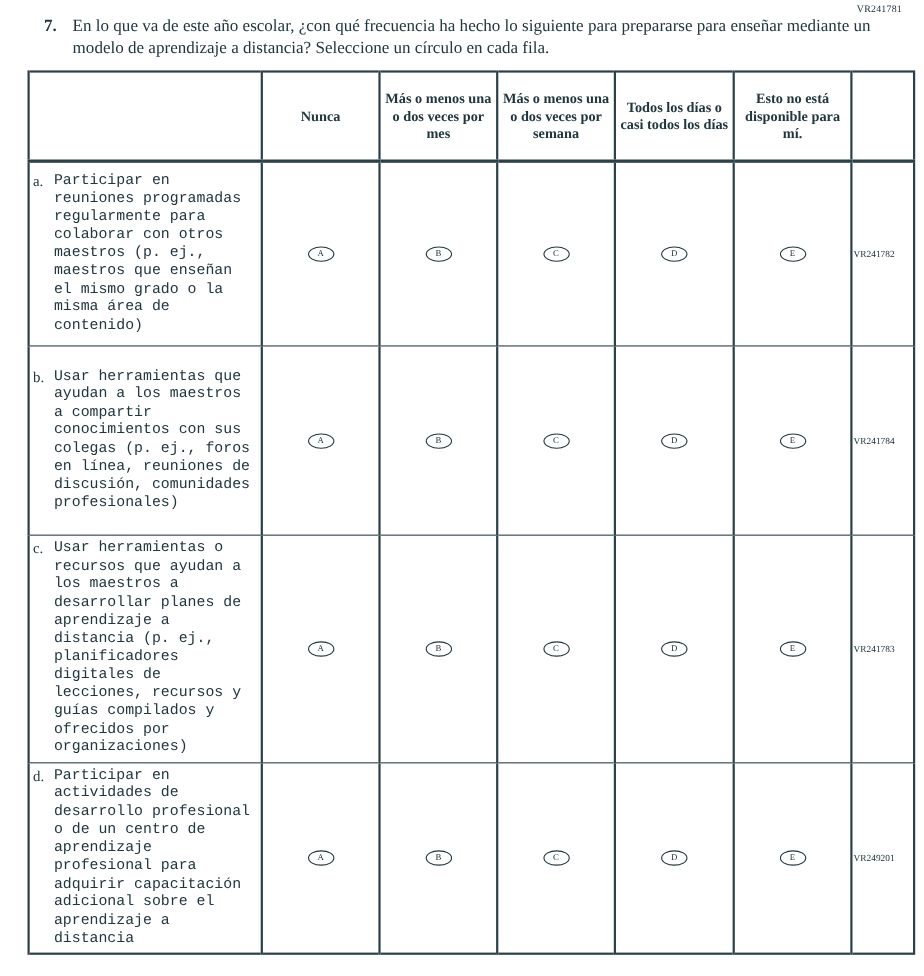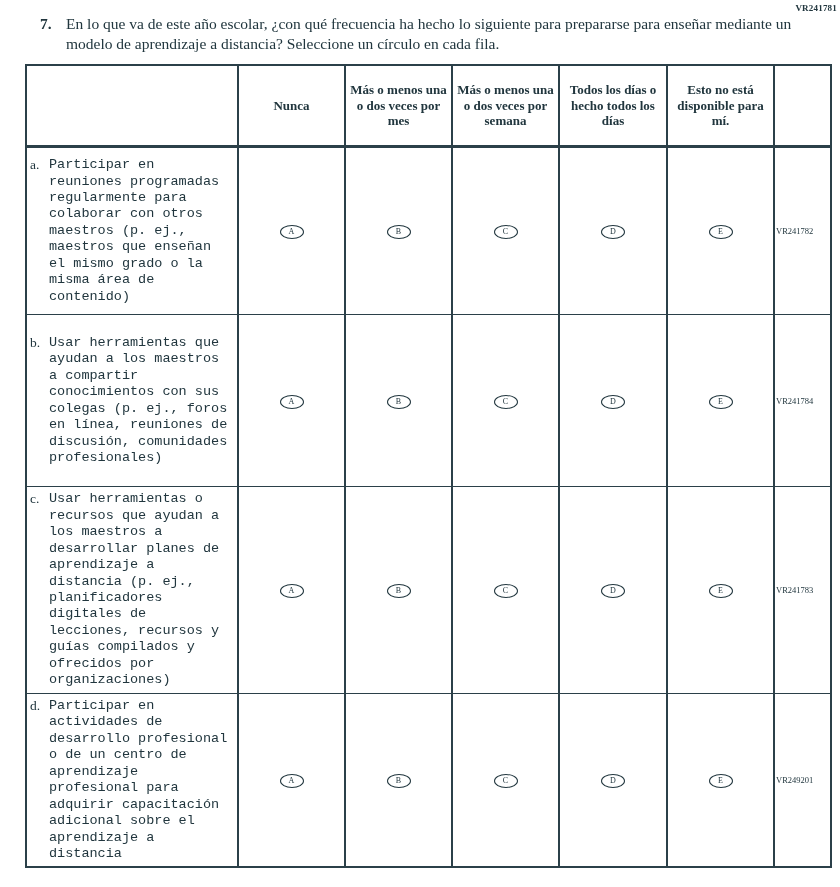--- a/index.html
+++ b/index.html
@@ -6,21 +6,21 @@
     --ink:#21363e;
     --line:#2b4049;
   }
   html,body{margin:0;padding:0;}
   body{
     width:840px;height:887px;background:#ffffff;position:relative;
     font-family:"Liberation Serif", serif;color:var(--ink);
     -webkit-font-smoothing:antialiased;
   }
   .form-code-top{
-    position:absolute;top:3px;right:3px;font-size:9px;letter-spacing:.2px;font-weight:bold;
+    position:absolute;top:3px;right:20px;font-size:9px;letter-spacing:.2px;
   }
   .question{
     display:flex;margin:14px 0 10px 40px;width:765px;
     font-size:15.5px;line-height:1.28;
   }
   .qnum{width:26px;flex:0 0 26px;font-weight:bold;}
   .qtext{flex:1;}
   .qtext .ul{}
   table.resp{
     margin-left:25px;width:805px;border-collapse:collapse;table-layout:fixed;
@@ -77,21 +77,21 @@
       <col style="width:108px">
       <col style="width:107px">
       <col style="width:57px">
   </colgroup>
   <thead>
     <tr>
       <th></th>
       <th>Nunca</th>
       <th>Más o menos una o dos veces por mes</th>
       <th>Más o menos una o dos veces por semana</th>
-      <th>Todos los días o hecho todos los días</th>
+      <th>Todos los días o casi todos los días</th>
       <th>Esto no está disponible para mí.</th>
       <th></th>
     </tr>
   </thead>
   <tbody>
 
     <tr class="row-a">
       <td class="label-cell">
         <div class="label-flex">
           <span class="row-letter">a.</span>

